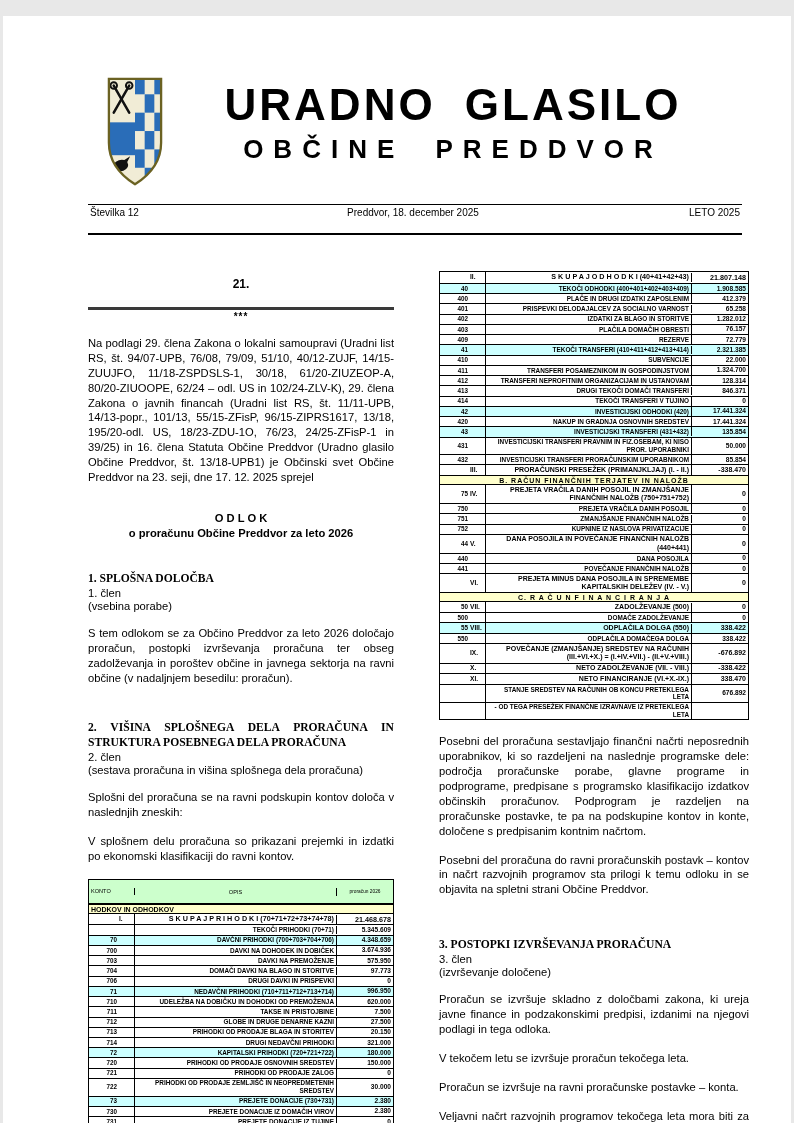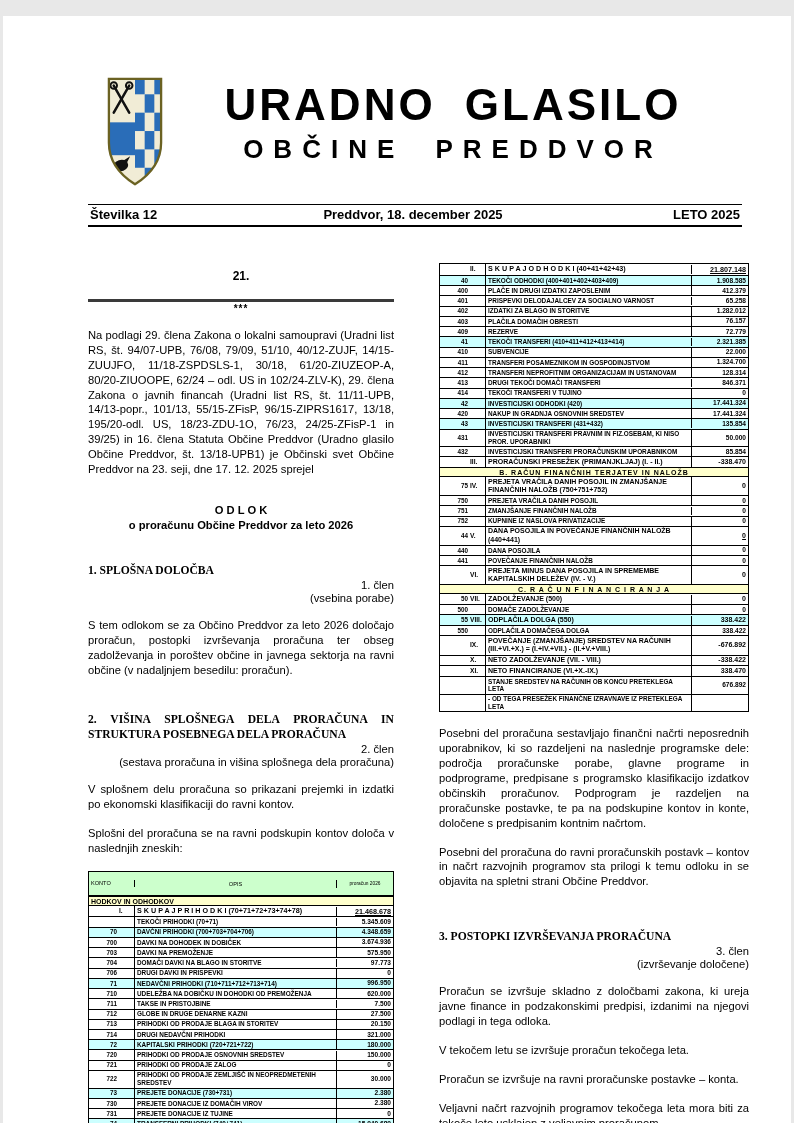--- a/index.html
+++ b/index.html
@@ -11,58 +11,58 @@
   }
   
   .masthead { display:flex; align-items:flex-start; }
   .crest { width:58px; height:116px; margin-left:18px; flex:0 0 auto; }
   .title-block { flex:1; text-align:center; padding-top:8px; }
   .title1 { font-size:44px; font-weight:bold; letter-spacing:3px; line-height:1.05; word-spacing:14px;}
   .title2 { font-size:26px; font-weight:bold; letter-spacing:10px; margin-top:6px; word-spacing:14px;}
   .infobar {
     margin-top:14px; border-top:1.5px solid #000; border-bottom:2.5px solid #000;
     display:flex; justify-content:space-between; align-items:center;
-    padding:2px 2px 3px 2px; font-size:13px;font-weight:bold;
+    padding:2px 2px 15px 2px; font-size:10px;
   }
   .infobar .center { position:absolute; left:0; right:4px; text-align:center; pointer-events:none;}
   .infobar { position:relative; }
   
   .cols { display:flex; gap:45px; margin-top:22px; }
   .colL { width:306px; flex:0 0 auto; }
   .colR { width:310px; flex:0 0 auto; }
   .item-number { text-align:center; font-weight:bold; font-size:12px; margin-top:20px; }
   .rule { border-top:3px solid #3a3a3a; margin-top:16px; }
   .stars { text-align:center; font-weight:bold; font-size:10px; margin-top:1px; letter-spacing:1px;}
   p.body { font-size:11.2px; line-height:1.33; text-align:justify; margin-top:14px; }
   .center-b { text-align:center; font-weight:bold; font-size:11.2px; line-height:1.35; }
   .mt18 { margin-top:18px; } .mt26 { margin-top:26px; }
   h3.sec { font-size:11.6px; font-weight:bold; margin-top:30px; text-align:justify; line-height:1.3;font-family:Liberation Serif, serif;}
-  .clen { text-align:right; font-size:11.2px; margin-top:1px; }
+  .clen { text-align:left; font-size:11.2px; margin-top:1px; }
   
   .fintable { border:1.6px solid #000; margin-top:16px; font-weight:bold; }
   .trow { display:flex; border-top:1px solid #000; min-height:8.6px; align-items:stretch; }
   .trow:first-child { border-top:none; }
   .cell-k { width:46px; flex:0 0 auto; display:flex; border-right:1px solid #000; }
   .cell-k .k { flex:1; text-align:right; padding-right:2px; font-size:6.3px; line-height:1.25; align-self:center;}
   .cell-k .rn { width:15px; text-align:left; font-size:6.6px; line-height:1.25; align-self:center;}
-  .cell-l { flex:1; font-size:6.4px; line-height:1.22; padding:0.5px 2px; border-right:1px solid #000; align-self:center;}
+  .cell-l { flex:1; font-size:6.4px; line-height:1.22; padding:0.5px 2px; border-right:1px solid #000; align-self:center;text-align:right;}
   .cell-v { width:56px; flex:0 0 auto; text-align:right; font-size:6.6px; line-height:1.25; padding:0.5px 2px 0.5px 0; align-self:center;}
   .cell-span { flex:1; font-size:7px; padding:0.5px 2px; }
   .trow.thead { background:#ccffcc; min-height:24px; align-items:center; border-bottom:1.5px solid #000;}
   .trow.thead .cell-k { border-right:1px solid #000;}
   .trow.thead .k { text-align:left; padding-left:2px; font-size:5.6px; font-weight:normal;}
   .trow.thead .cell-l { text-align:center; font-size:5.6px; font-weight:normal;}
   .trow.thead .cell-v { text-align:center; font-size:4.8px; font-weight:normal; padding-right:0;}
   .trow.cyan { background:#ccffff; }
   .trow.yellow { background:#ffffcc; }
   .trow.yellow .cell-span { font-weight:bold; }
   .trow.yellow.centered .cell-span { text-align:center; letter-spacing:1px; }
   .trow.big { min-height:11px; }
   .trow.big .cell-l { font-size:7.2px; }
-  .trow.big .cell-v { font-size:7.2px;text-decoration:underline; }
+  .trow.big .cell-v { font-size:7.2px; }
   .trow.roman-bold .cell-l, .trow.roman-bold .cell-v { font-size:7px; }
 </style>
 </head>
 <body>
 
 <div class="page">
 
   <div class="masthead">
     <svg class="crest" viewBox="0 0 60 116">
       <defs>
@@ -125,22 +125,22 @@
       <h3 class="sec">1. SPLOŠNA DOLOČBA</h3>
       <div class="clen">1. člen</div>
       <div class="clen">(vsebina porabe)</div>
 
       <p class="body mt18">S tem odlokom se za Občino Preddvor za leto 2026 določajo proračun, postopki izvrševanja proračuna ter obseg zadolževanja in poroštev občine in javnega sektorja na ravni občine (v nadaljnjem besedilu: proračun).</p>
 
       <h3 class="sec" style="margin-top:34px">2. VIŠINA SPLOŠNEGA DELA PRORAČUNA IN STRUKTURA POSEBNEGA DELA PRORAČUNA</h3>
       <div class="clen">2. člen</div>
       <div class="clen">(sestava proračuna in višina splošnega dela proračuna)</div>
 
+      <p class="body mt18">Splošni del proračuna se na ravni podskupin kontov določa v naslednjih zneskih:</p>
       <p class="body mt18">V splošnem delu proračuna so prikazani prejemki in izdatki po ekonomski klasifikaciji do ravni kontov.</p>
-      <p class="body mt18">Splošni del proračuna se na ravni podskupin kontov določa v naslednjih zneskih:</p>
 
       <div class="fintable" id="income-table">
           <div class="trow thead">
             <div class="cell-k">
               <span class="k">KONTO</span>
               <span class="rn"></span>
             </div>
             <div class="cell-l">OPIS</div>
             <div class="cell-v">proračun 2026</div>
           </div>

